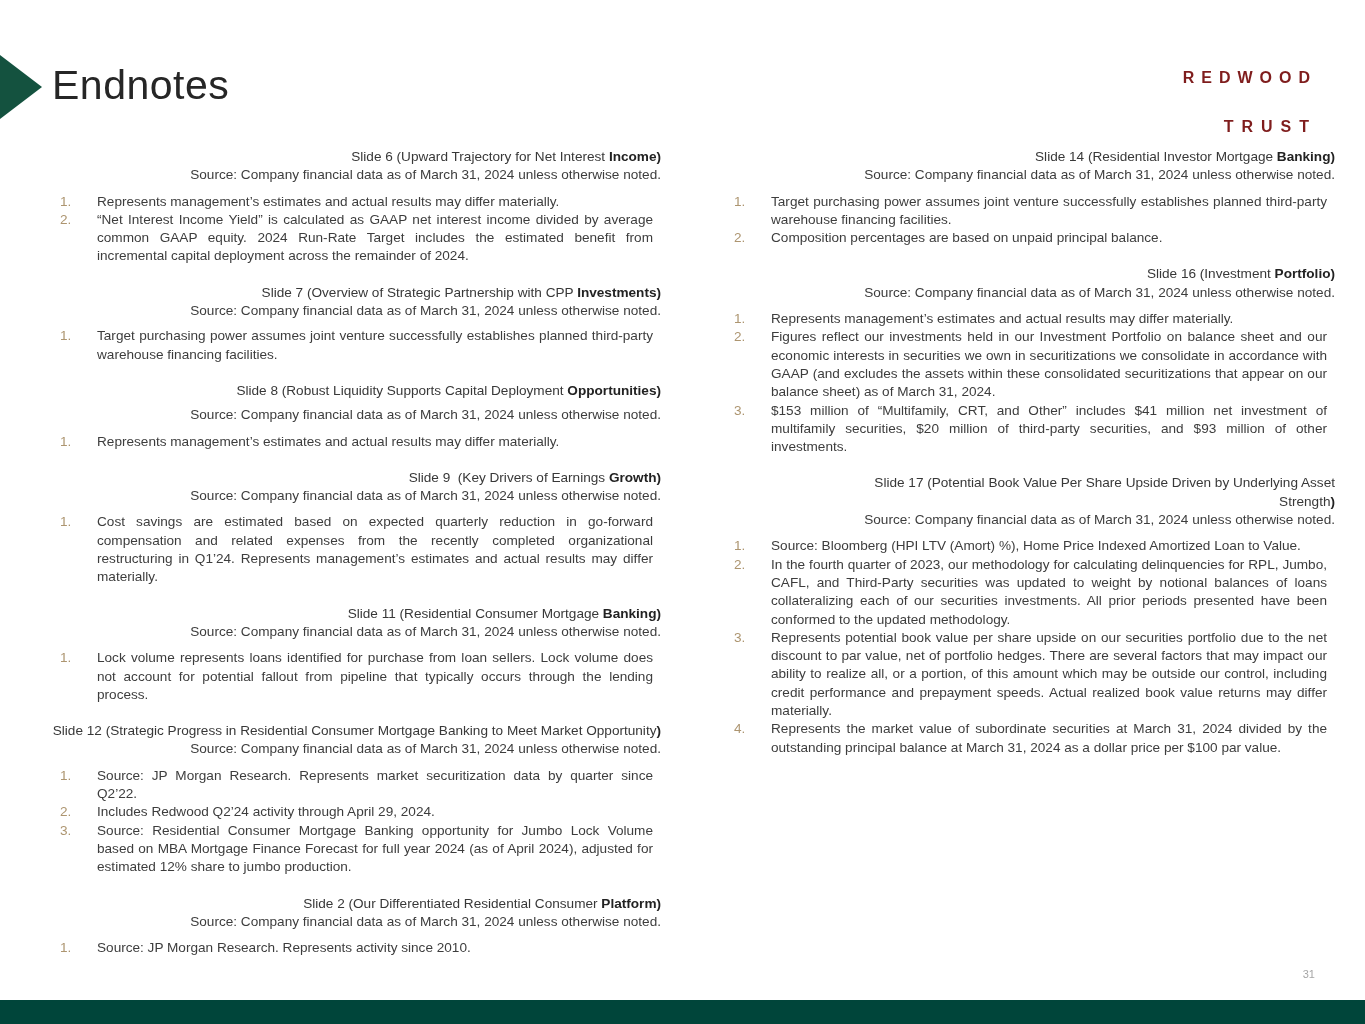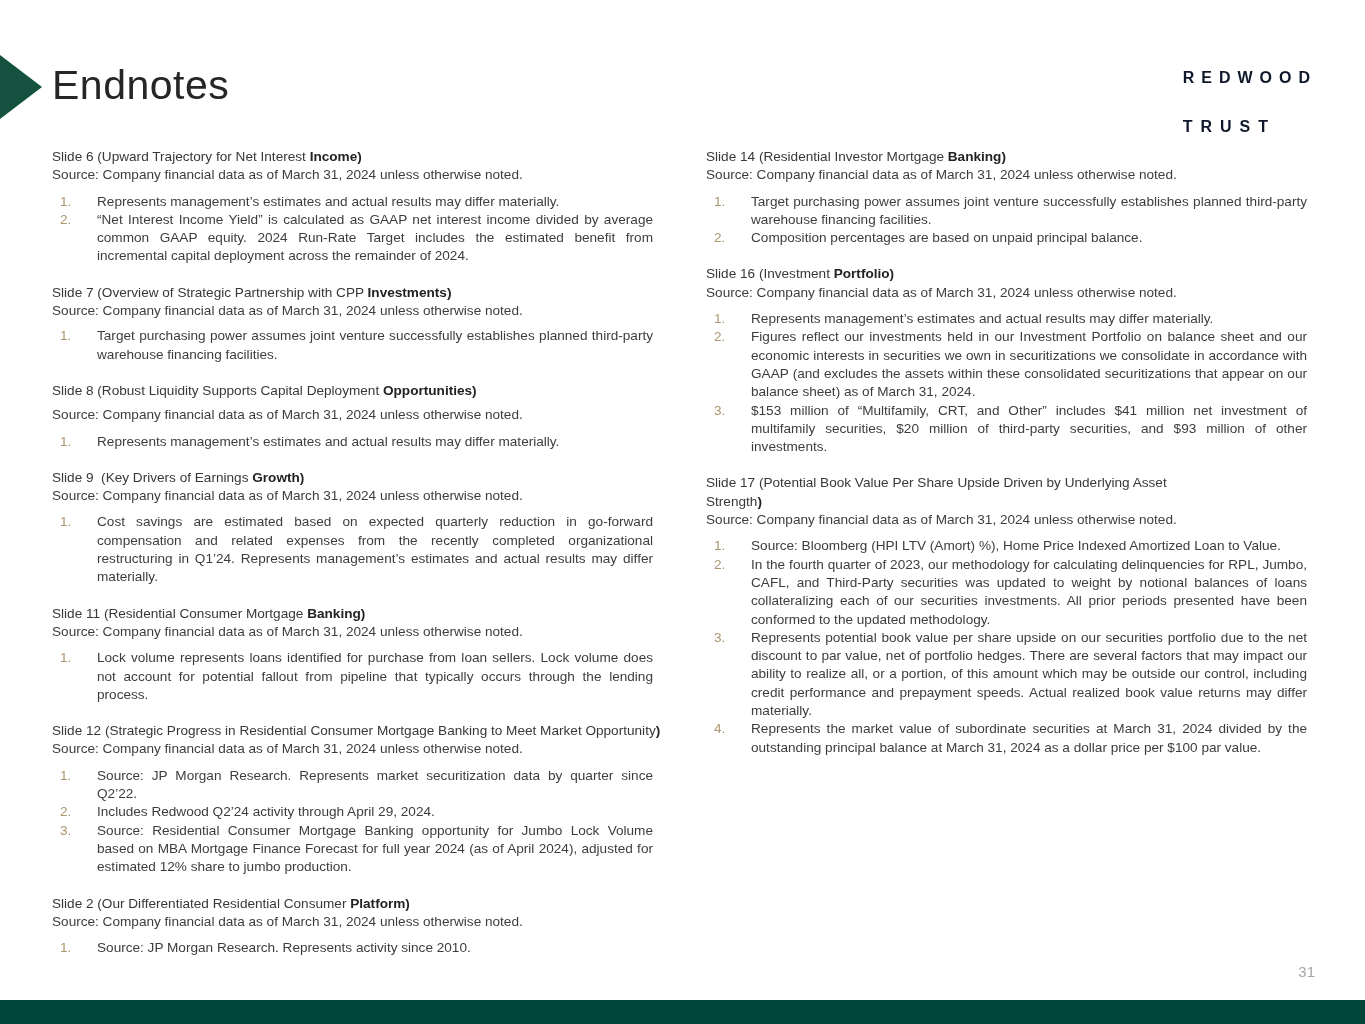--- a/index.html
+++ b/index.html
@@ -17,33 +17,33 @@
     background: #14523f;
     clip-path: polygon(0 0, 100% 50%, 0 100%);
   }
   .title {
     position: absolute; left: 52px; top: 62px;
     font-size: 41px; font-weight: 400; color: #262626;
     letter-spacing: 0.5px; margin: 0;
   }
   .logo {
     position: absolute; top: 63px; right: 48px;
-    text-align: left; color: #0f172a;
+    text-align: right; color: #7f1d1d;
     font-weight: 700; font-size: 16px; letter-spacing: 7px;
     line-height: 29px; white-space: nowrap;
   }
   .logo .l2 { letter-spacing: 8px; margin-top: 20px; }
   .content {
     position: absolute; left: 52px; top: 148px;
-    display: flex; gap: 45px;
+    display: flex; gap: 65px;
     font-size: 13.6px; line-height: 18.3px;
   }
   .col { width: 609px; }
   .note { margin: 0 0 18px 0; }
-  .note p { margin: 0; }
+  .note p { margin: 0; text-align: right; }
   .heading { color: #383838; text-align: justify; white-space: pre-line; }
   .heading b { color: #222; }
   .source { color: #3d3d3d; }
   .note ol {
     list-style: none; counter-reset: n;
     margin: 8px; padding: 0;
   }
   .note li {
     counter-increment: n;
     position: relative; padding-left: 37px;
@@ -51,21 +51,21 @@
   }
   .note li::before {
     content: counter(n) ".";
     position: absolute; left: 0;
     color: #ad9570;
   }
   .gap-items ol { margin-top: 7px; }
   .gap-source .source { margin-top: 6px; }
   .page-number {
     position: absolute; right: 50px; bottom: 44px;
-    font-size: 15px; color: #a6a6a6;
+    font-size: 11px; color: #a6a6a6;
   }
   .footer-bar {
     position: absolute; left: 0; bottom: 0;
     width: 100%; height: 24px;
     background: #00453a;
   }
 </style>
 </head>
 <body>
 

